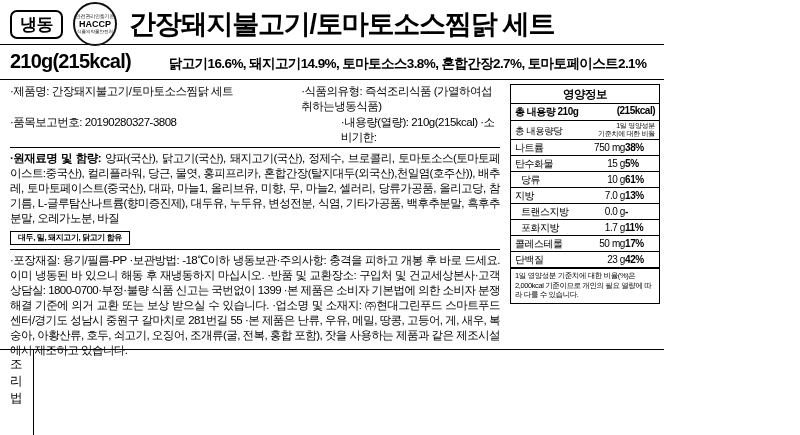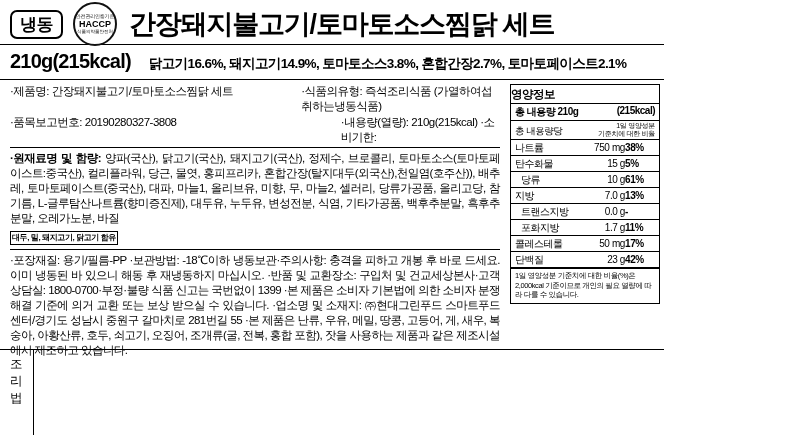--- a/index.html
+++ b/index.html
@@ -86,20 +86,21 @@
     font-weight: bold;
     letter-spacing: -0.8px;
     white-space: nowrap;
     margin-right: 18px;
   }
   .weight-ing {
     font-size: 13.5px;
     font-weight: bold;
     letter-spacing: -0.6px;
     white-space: nowrap;
+    margin-left: 20px;
   }
 
   
   .body-wrap {
     display: flex;
     align-items: flex-start;
     padding: 0;
   }
   .left-col {
     width: 644px;
@@ -128,41 +129,41 @@
     border: none;
     border-top: 1px solid #000;
     margin: 3px 0 3px 0;
   }
   .allergy-box {
     display: inline-block;
     border: 1px solid #000;
     font-size: 8px;
     font-weight: bold;
     letter-spacing: -0.4px;
-    padding: 1px 1px;
+    padding: 1px 7px;
     line-height: 10px;
     margin: 2px 0 1px 0;
   }
   .para {
     font-size: 11.5px;
     letter-spacing: -0.55px;
     line-height: 15px;
     text-align: justify;
     margin: 0;
   }
 
   
   .nut {
     border: 1px solid #000;
     box-sizing: border-box;
     width: 150px;
     font-size: 10px;
   }
   .nut .n-title {
-    text-align: left;
+    text-align: center;
     font-weight: bold;
     font-size: 11.5px;
     padding: 2px 0 1px 0;
     letter-spacing: -0.5px;
   }
   .nut .n-sub {
     display: flex;
     justify-content: space-between;
     border-top: 1px solid #000;
     padding: 1px 4px;

